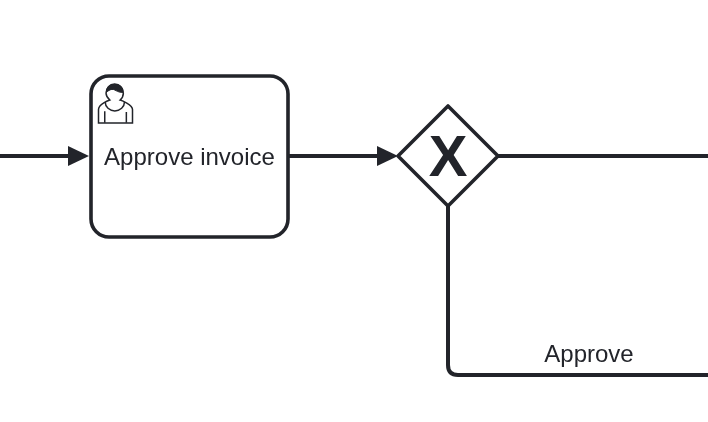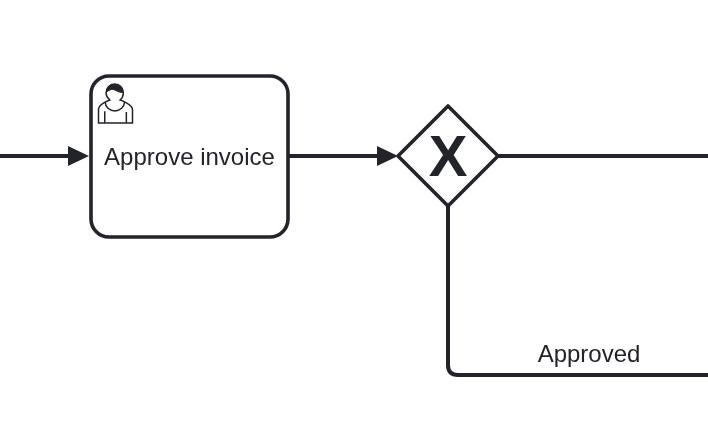--- a/index.html
+++ b/index.html
@@ -126,15 +126,15 @@
         c 2.024,1.181 4.221,1.537 4.124,0.965
         c -0.098,-0.57 -0.117,-3.791 -4.191,-3.791
         c -4.074,0 -4.207,3.403 -4.207,4.003 z"></path>
     </g>
 
     <polygon class="shape" points="448,106 498,156 448,206 398,156" stroke-linejoin="round"></polygon>
   </svg>
 
   <div class="label task-label">Approve invoice</div>
   <div class="label gateway-marker">X</div>
-  <div class="label flow-label-rejected">Approved</div>
+  <div class="label flow-label-rejected">Approve</div>
 
 </div>
 
 </body></html>

